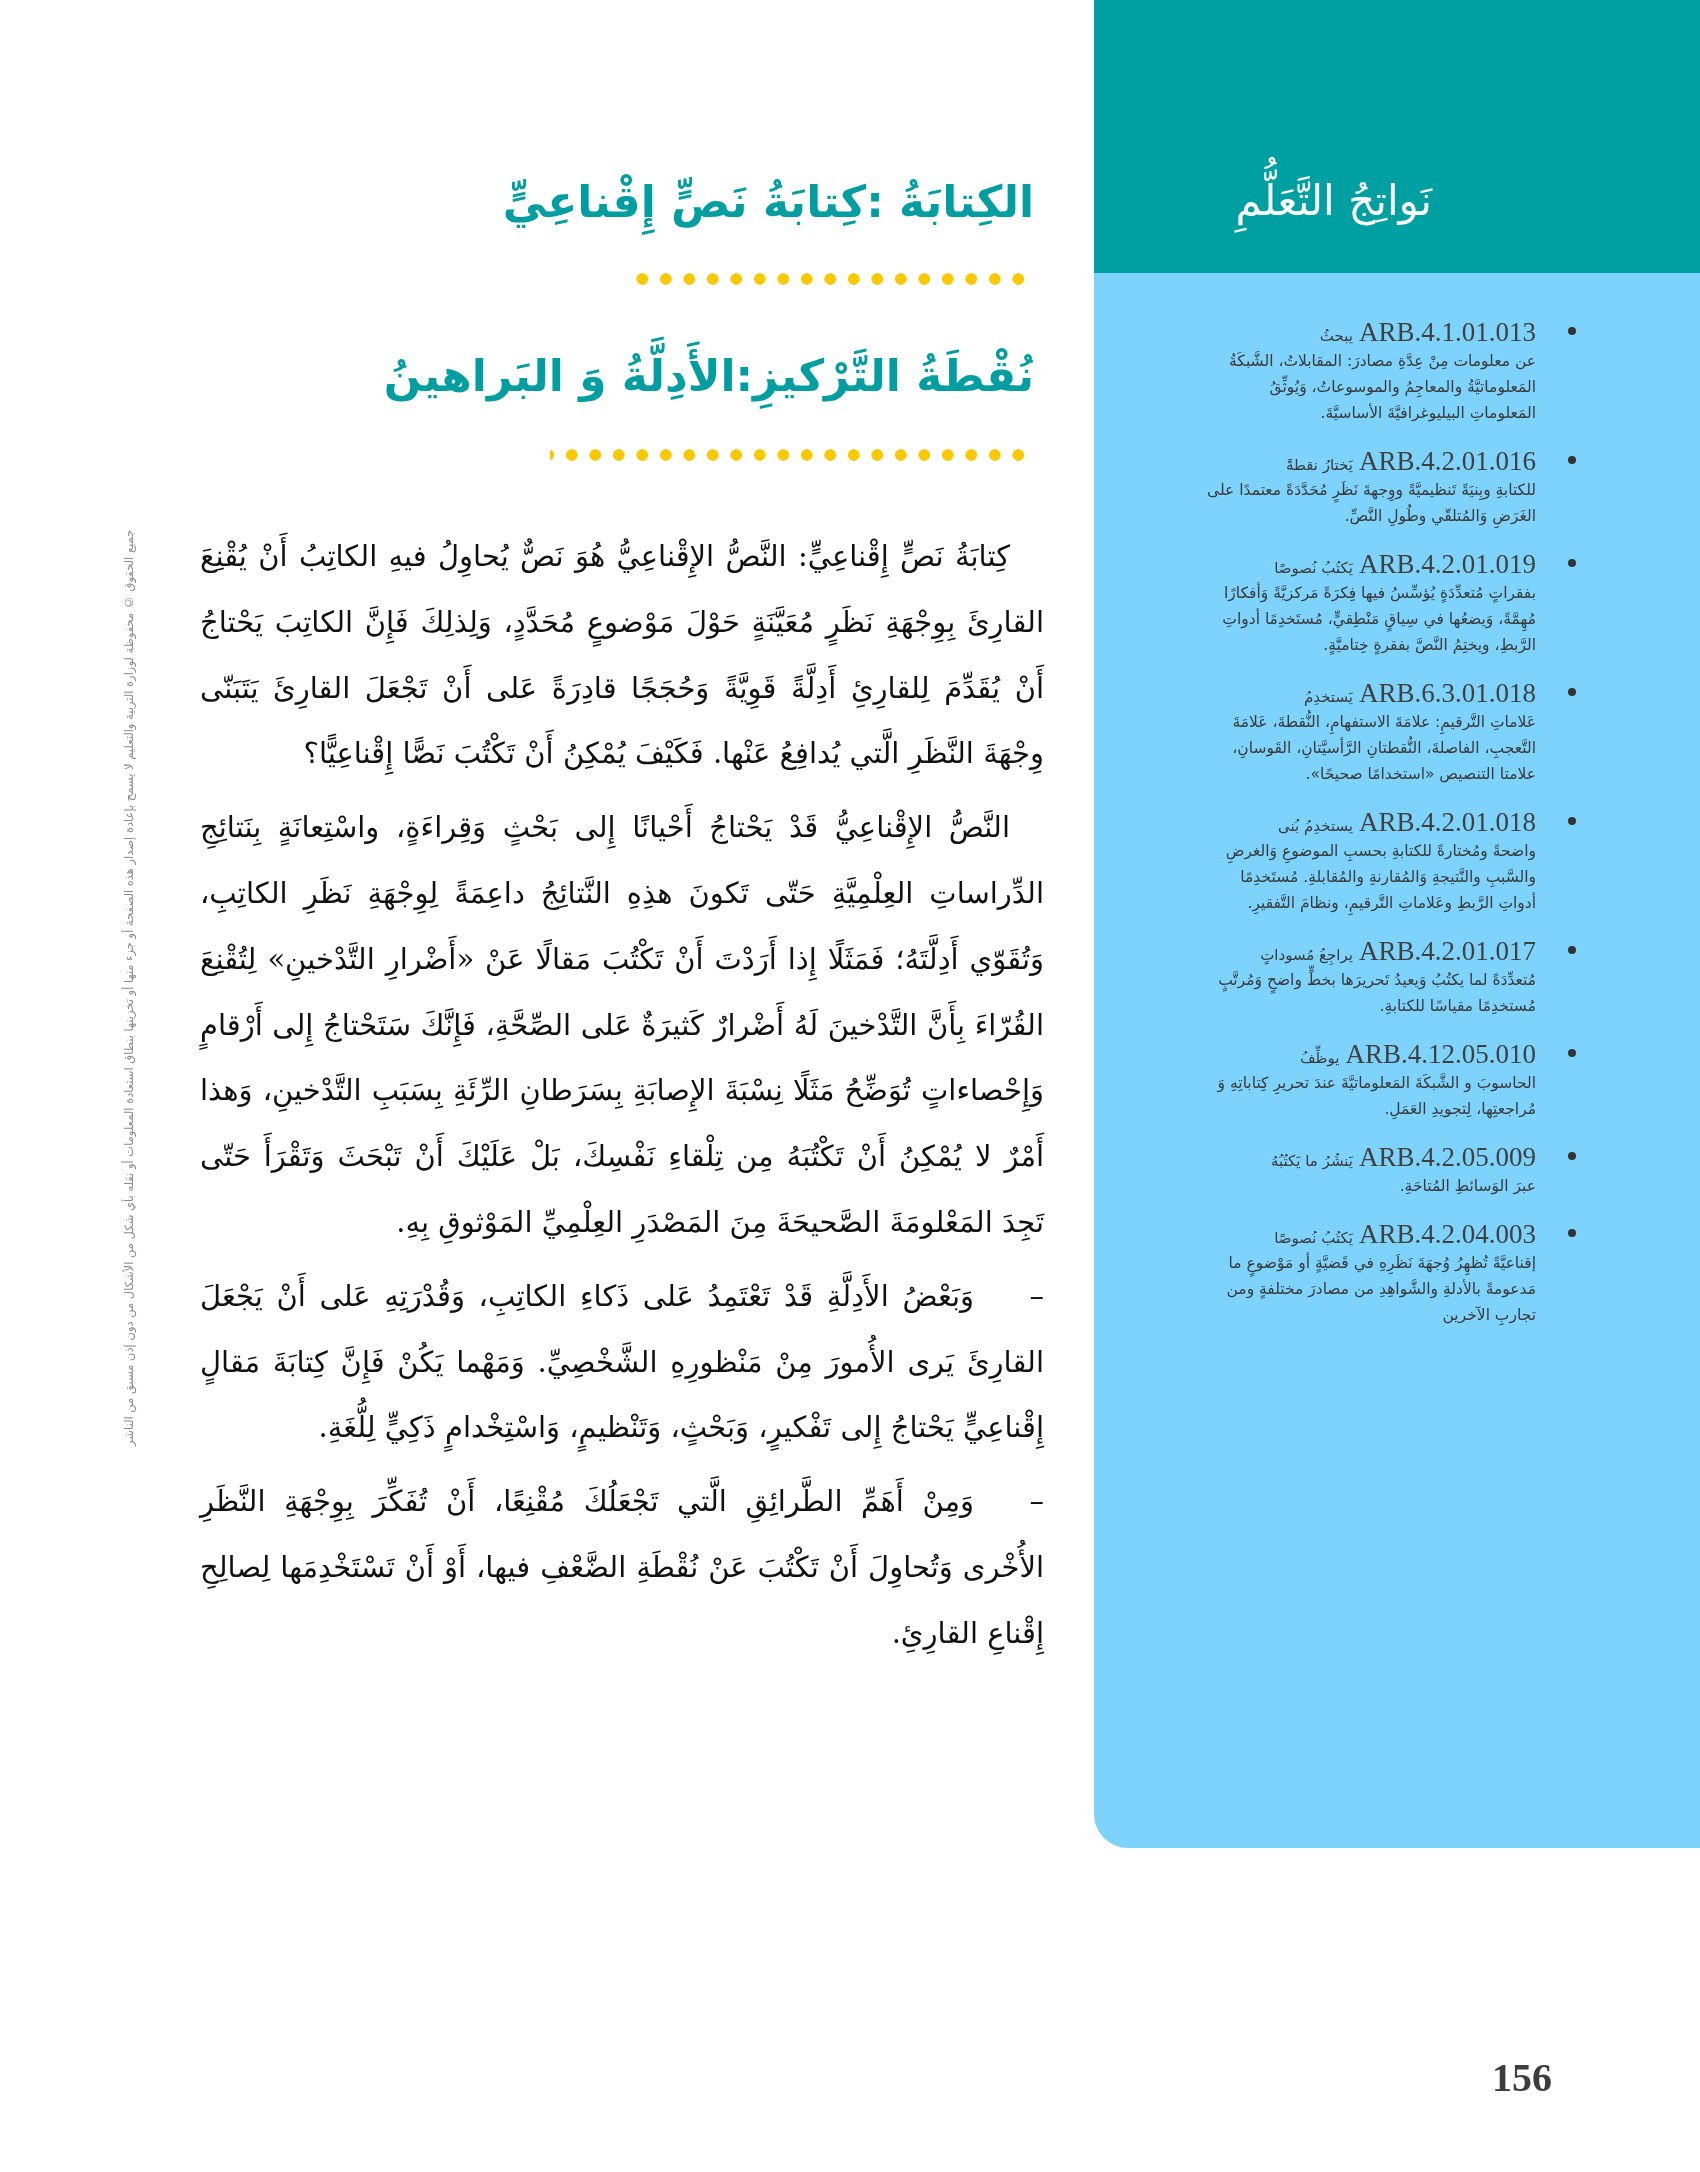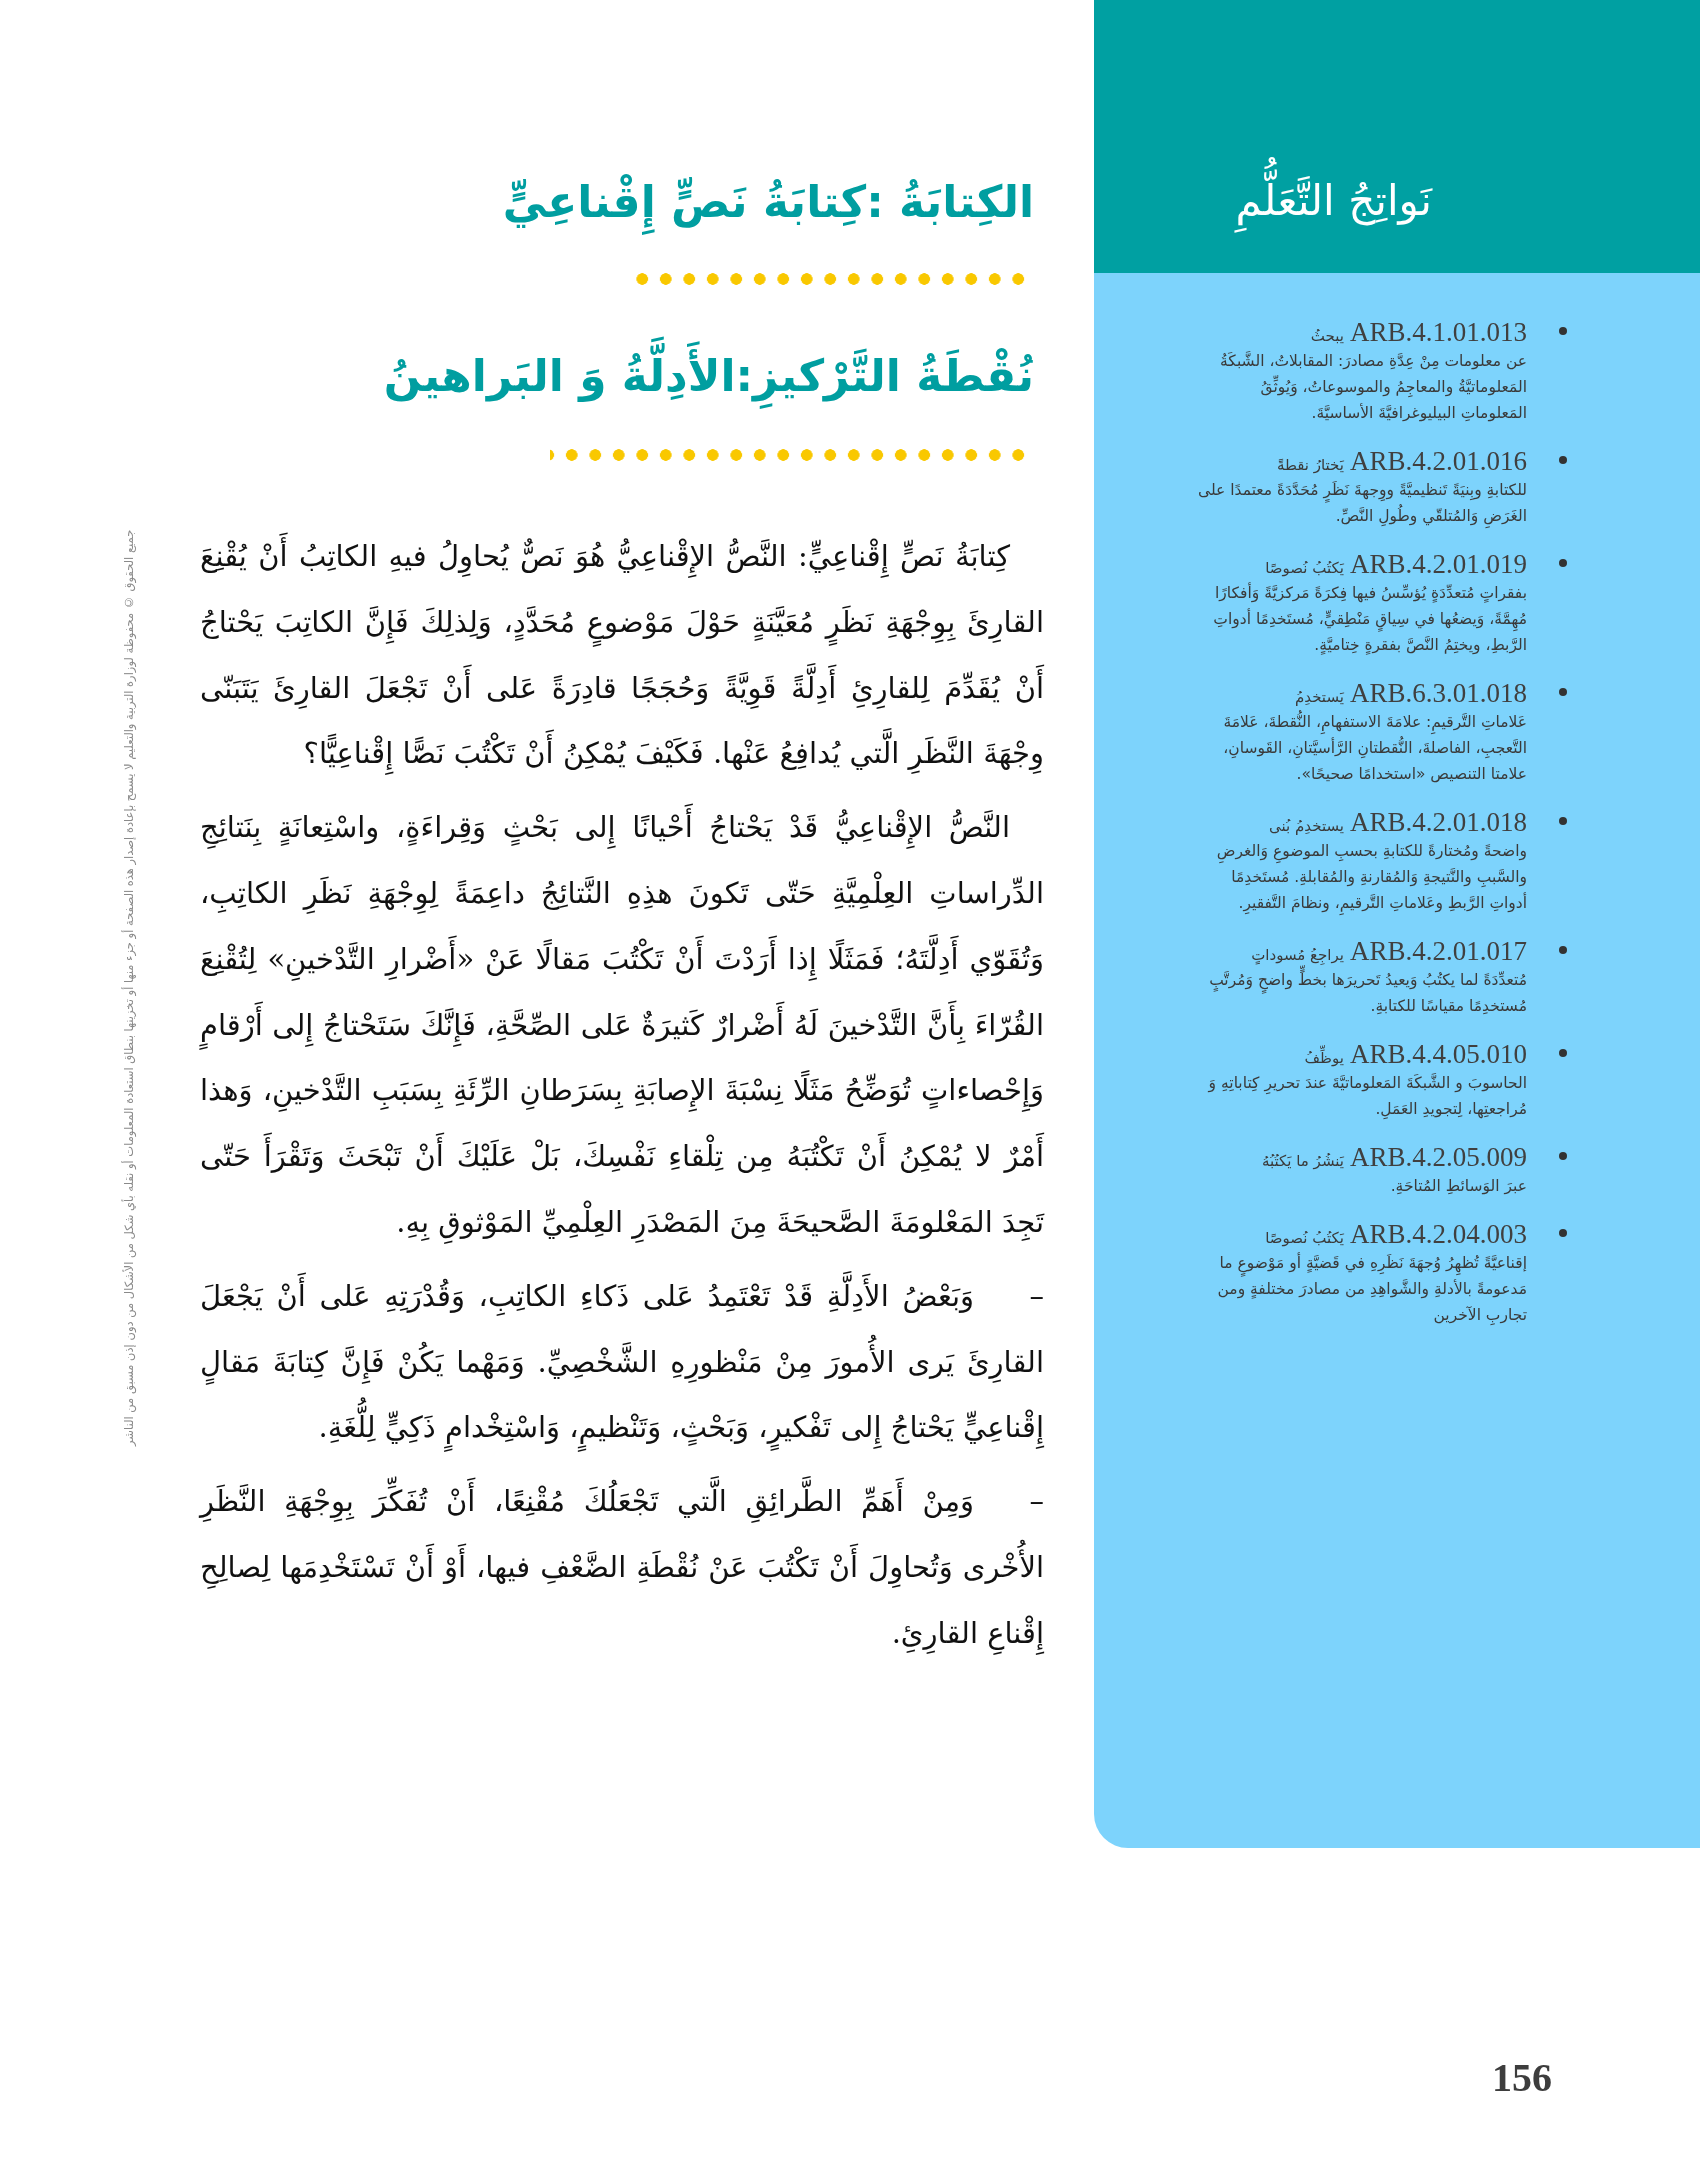--- a/index.html
+++ b/index.html
@@ -12,21 +12,21 @@
     background: #7dd3fc; border-bottom-left-radius: 34px; overflow: hidden;
   }
   .sidebar-header {
     height: 273px; background: #00a0a2; position: relative;
   }
   .sidebar-title {
     position: absolute; right: 268px; top: 176px;
     font-family: "DejaVu Sans", "Liberation Sans", sans-serif;
     font-size: 42px; color: #ffffff; font-weight: normal; white-space: nowrap;
   }
-  .outcomes { list-style: none; padding: 44px 15px 0 0; }
+  .outcomes { list-style: none; padding: 44px 6px 0 0; }
   .outcome {
     position: relative; width: 460px; margin-right: 0; margin-left: auto;
     padding-right: 0; margin-bottom: 20px; direction: rtl;
     right: 0;
   }
   .outcome-inner { position: relative; margin-right: 158px; width: 460px; }
   .bullet {
     position: absolute; right: -40px; top: 10px; width: 8px; height: 8px;
     background: #333; border-radius: 50%;
   }
@@ -133,21 +133,21 @@
     <li class="outcome">
         <div class="outcome-inner">
       <span class="bullet"></span>
       <div><span class="outcome-code">ARB.4.2.01.017</span><span class="outcome-verb">يراجِعُ مُسوداتٍ</span></div>
       <div class="outcome-desc">مُتعدِّدَةً لما يكتُبُ وَيعيدُ تَحريرَها بخطٍّ واضحٍ وَمُرتَّبٍ مُستخدِمًا مقياسًا للكتابةِ.</div>
     </div>
       </li>
     <li class="outcome">
         <div class="outcome-inner">
       <span class="bullet"></span>
-      <div><span class="outcome-code">ARB.4.4.05.010</span><span class="outcome-verb">يوظِّفُ</span></div>
+      <div><span class="outcome-code">ARB.4.12.05.010</span><span class="outcome-verb">يوظِّفُ</span></div>
       <div class="outcome-desc">الحاسوبَ و الشَّبكَةَ المَعلوماتيَّةَ عندَ تحريرِ كِتاباتِهِ وَ مُراجعتِها، لِتجويدِ العَمَلِ.</div>
     </div>
       </li>
     <li class="outcome">
         <div class="outcome-inner">
       <span class="bullet"></span>
       <div><span class="outcome-code">ARB.4.2.05.009</span><span class="outcome-verb">يَنشُرُ ما يَكتُبُهُ</span></div>
       <div class="outcome-desc">عبرَ الوَسائطِ المُتاحَةِ.</div>
     </div>
       </li>

